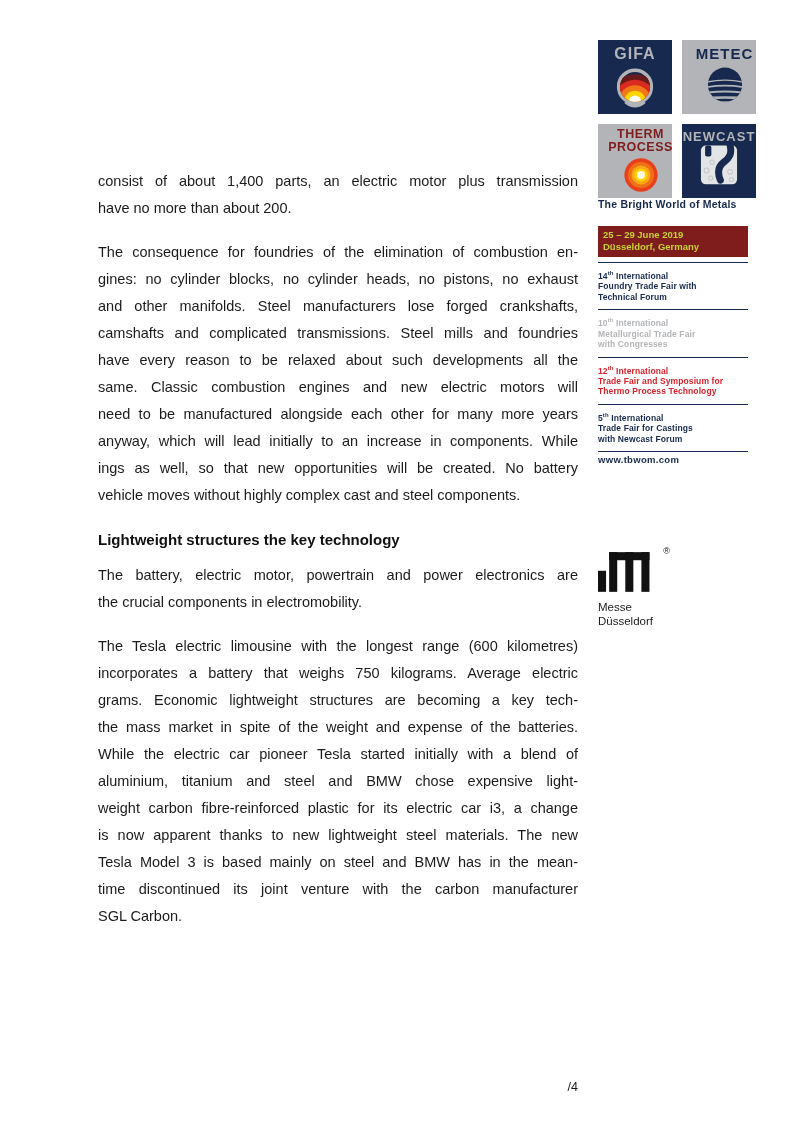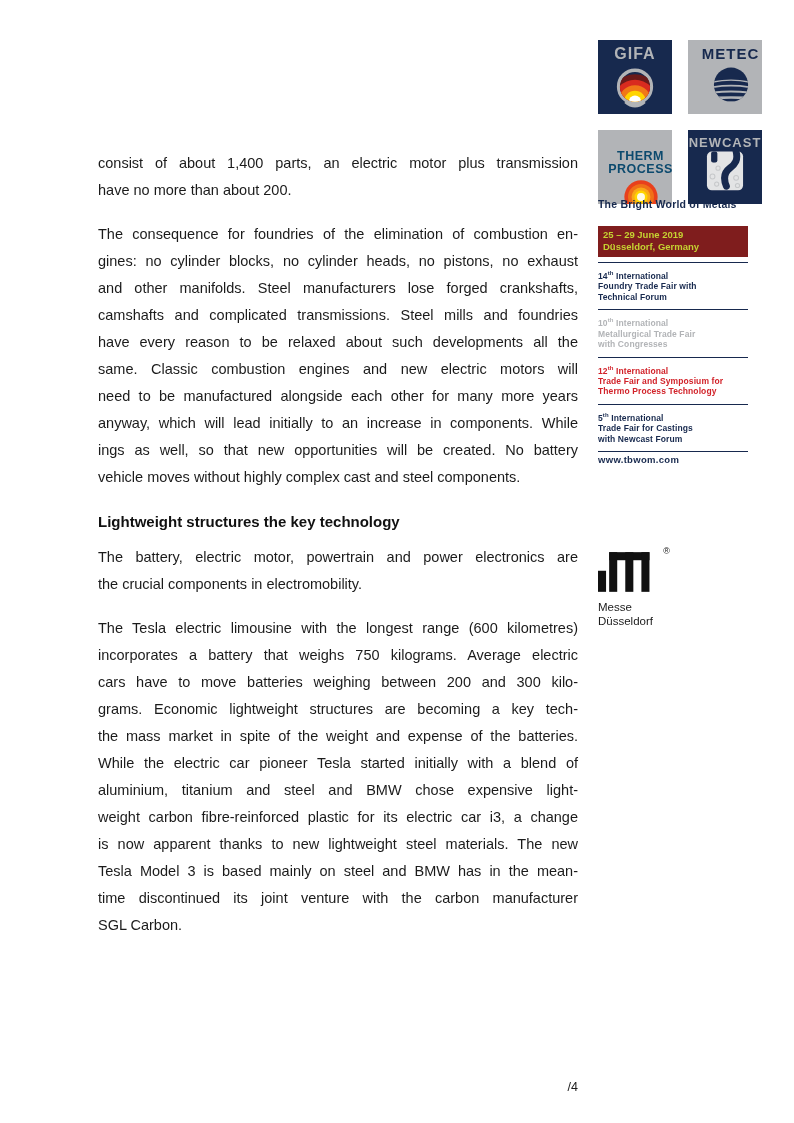--- a/index.html
+++ b/index.html
@@ -10,21 +10,21 @@
     width: 794px;
     height: 1123px;
     background: #ffffff;
     overflow: hidden;
   }
 
   
   .article {
     position: absolute;
     left: 98px;
-    top: 150px;
+    top: 168px;
     width: 480px;
     color: #1b1b1b;
     font-size: 14.5px;
     line-height: 27px;
   }
   .para { margin: 0 0 17px 0; }
   .jline { text-align: justify; text-align-last: justify; white-space: normal; }
   .jline.last { text-align-last: left; }
   .article h2 {
     font-size: 15px;
@@ -35,29 +35,29 @@
   }
 
   
   .sidebar { position: absolute; left: 598px; top: 40px; width: 150px; }
 
   .logo-grid {
     width: 150px; height: 150px;
     display: grid;
     grid-template-columns: 74px 74px;
     grid-template-rows: 74px 74px;
-    gap: 16px;
+    gap: 10px;
   }
   .quad { display: flex; flex-direction: column; align-items: center; overflow: hidden; }
   .quad .qlabel { font-weight: bold; letter-spacing: 1px; margin-top: 5px; }
   .q-navy { background: #17294e; }
   .q-gray { background: #b2b4b7; padding-left: 11px; }
   .gifa-label   { color: #b2b4b7; font-size: 16px; }
   .metec-label  { color: #17294e; font-size: 15px; }
-  .therm-label  { color: #0c4a6e; font-size: 12.5px; line-height: 13px; letter-spacing: .5px; text-align: center; margin-top: 20px; font-weight: bold;}
+  .therm-label  { color: #7f1d1d; font-size: 12.5px; line-height: 13px; letter-spacing: .5px; text-align: center; margin-top: 4px; font-weight: bold;}
   .newcast-label{ color: #b2b4b7; font-size: 13px; letter-spacing: .5px; }
 
   .tagline {
     margin-top: 8px;
     color: #17294e;
     font-weight: bold;
     font-size: 10.5px;
     letter-spacing: 0.2px;
     white-space: nowrap;
   }
@@ -129,21 +129,20 @@
         <div class="jline last">vehicle moves without highly complex cast and steel components.</div>
       </div>
       <h2>Lightweight structures the key technology</h2>
       <div class="para">
         <div class="jline">The battery, electric motor, powertrain and power electronics are</div>
         <div class="jline last">the crucial components in electromobility.</div>
       </div>
       <div class="para">
         <div class="jline">The Tesla electric limousine with the longest range (600 kilometres)</div>
         <div class="jline">incorporates a battery that weighs 750 kilograms. Average electric</div>
-        <div class="jline">cars have to move batteries weighing between 200 and 300 kilo-</div>
         <div class="jline">grams. Economic lightweight structures are becoming a key tech-</div>
         <div class="jline">the mass market in spite of the weight and expense of the batteries.</div>
         <div class="jline">While the electric car pioneer Tesla started initially with a blend of</div>
         <div class="jline">aluminium, titanium and steel and BMW chose expensive light-</div>
         <div class="jline">weight carbon fibre-reinforced plastic for its electric car i3, a change</div>
         <div class="jline">is now apparent thanks to new lightweight steel materials. The new</div>
         <div class="jline">Tesla Model 3 is based mainly on steel and BMW has in the mean-</div>
         <div class="jline">time discontinued its joint venture with the carbon manufacturer</div>
         <div class="jline last">SGL Carbon.</div>
       </div>

